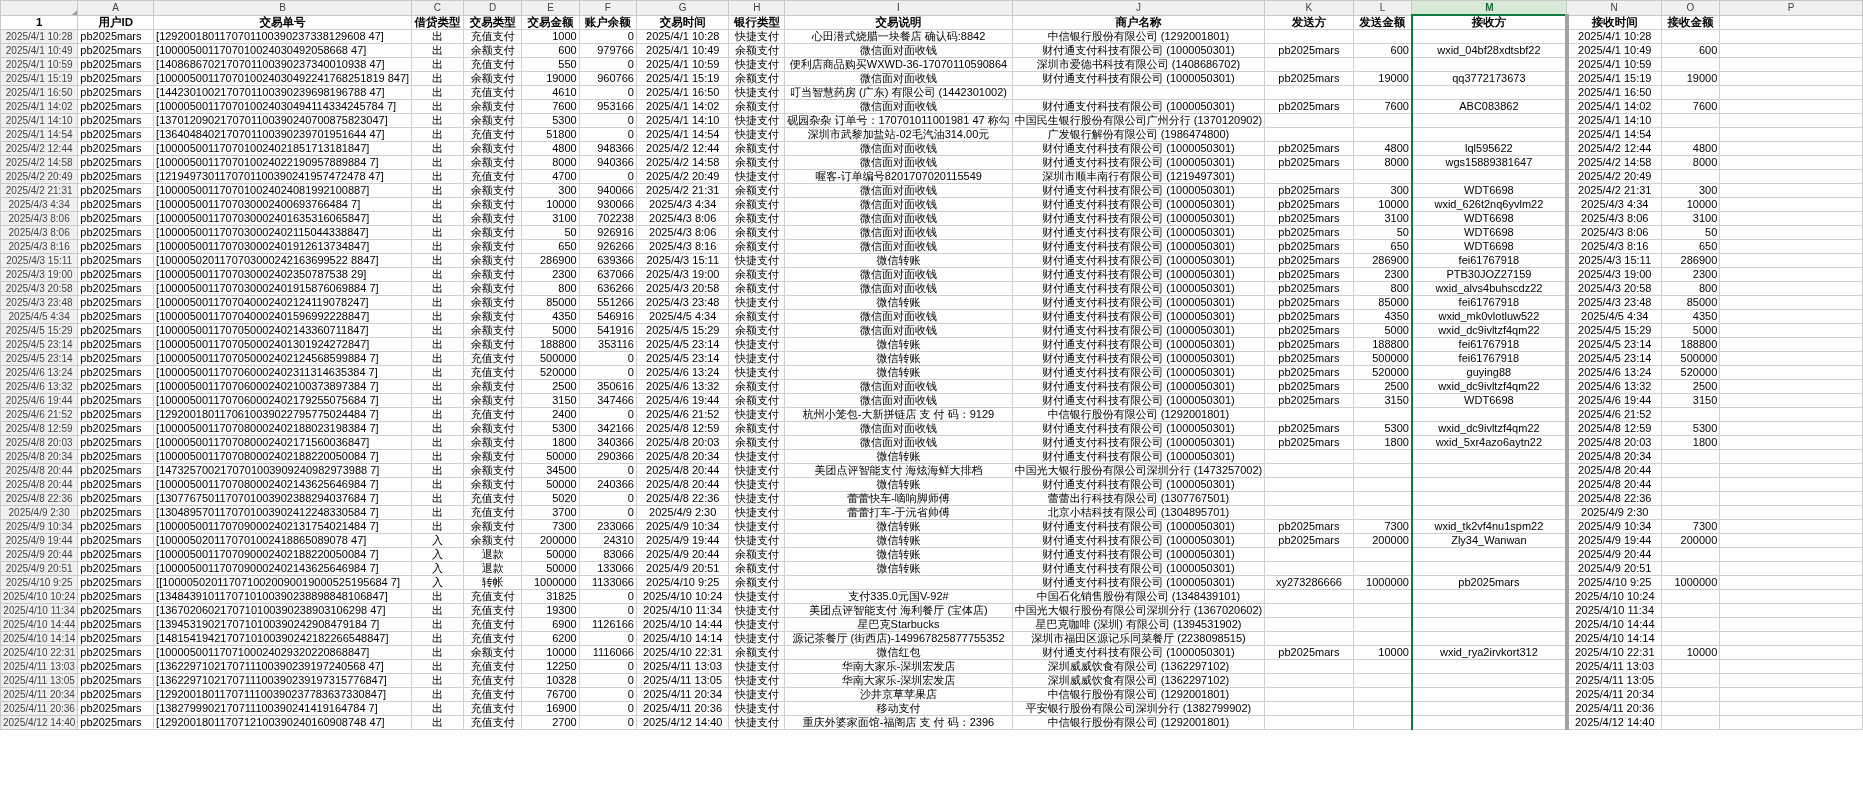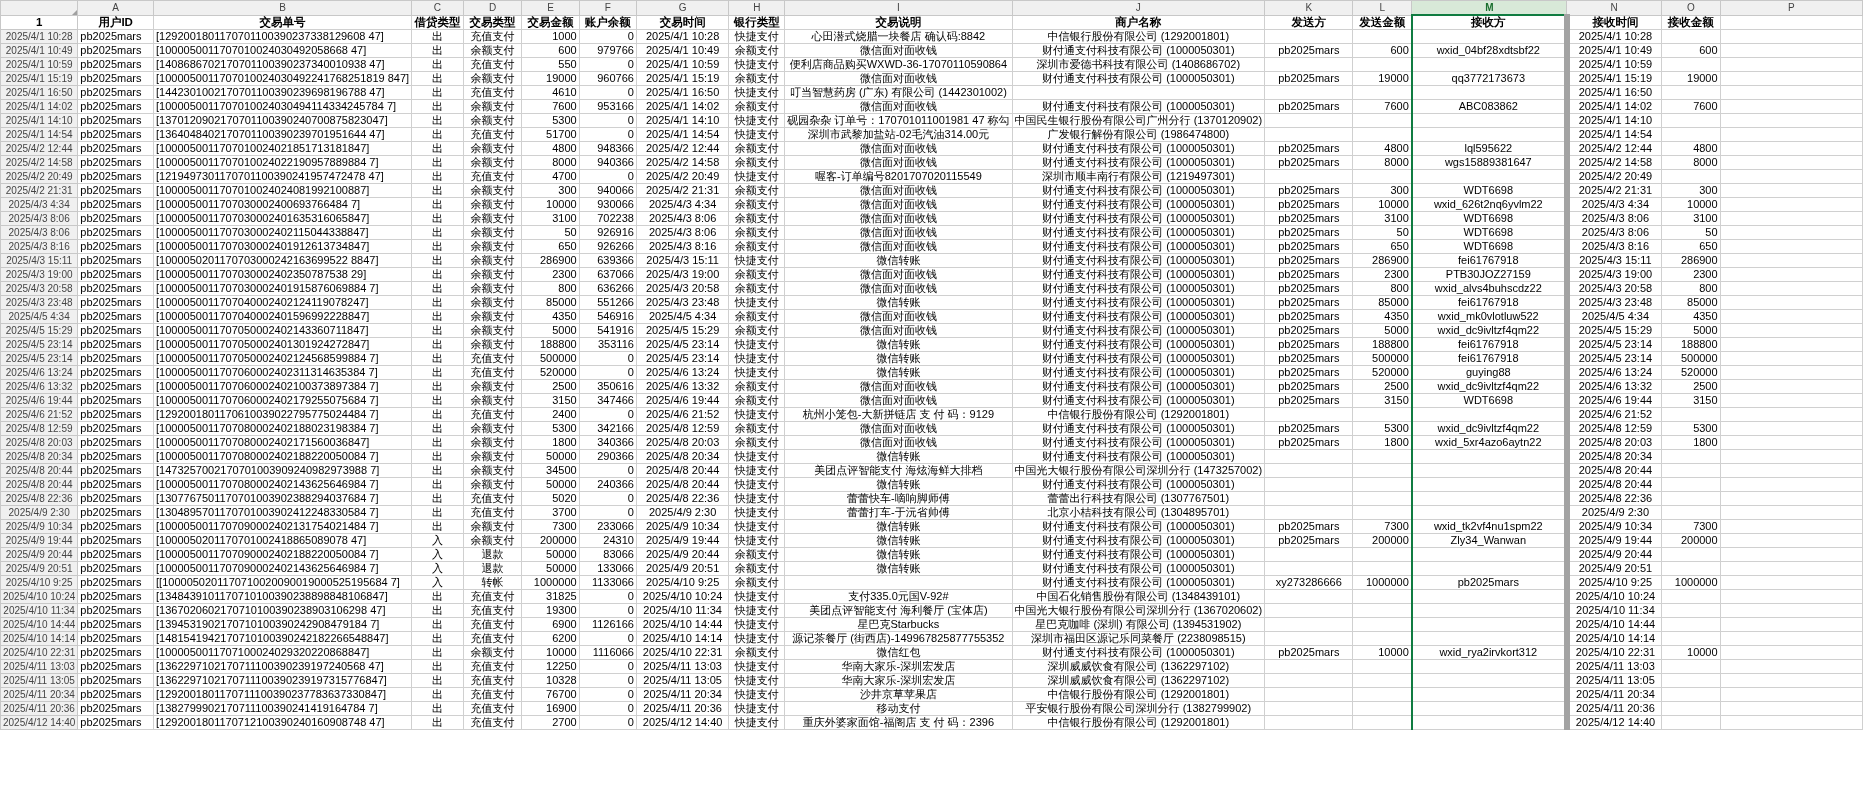--- a/index.html
+++ b/index.html
@@ -26,21 +26,21 @@
   col.w-g{width:96px}
   col.w-h{width:58px}
   col.w-i{width:196px}
   col.w-j{width:216px}
   col.w-k{width:96px}
   col.w-l{width:62px}
   col.w-m{width:172px}
   col.w-n{width:98px}
   col.w-o{width:62px}
   col.w-p{width:200px}
-  .mcol{border-left:2px solid #107c41;border-right:6px solid #a3a3a3;}
+  .mcol{border-left:2px solid #107c41;border-right:4px solid #a3a3a3;}
   .mcol-top{border-top:2px solid #107c41;}
   .corner{background:#f0f0f0;border:1px solid #c8c8c8;width:22px;height:13px;}
   .tri{position:relative;}
   .tri:after{content:"";position:absolute;right:0;bottom:0;border-width:0 0 5px 5px;border-style:solid;border-color:transparent transparent #a0a0a0 transparent;}
 </style>
 </head>
 <body>
 
 <div id="sheet">
   <table>
@@ -234,21 +234,21 @@
           <td class="c">2025/4/1 14:10</td>
           <td class="r"></td>
           <td class="c"></td>
         </tr>
         <tr>
           <td class="rowhdr">2025/4/1 14:54</td>
           <td class="l">pb2025mars</td>
           <td class="l">[1364048402170701100390239701951644 47]</td>
           <td class="c">出</td>
           <td class="c">充值支付</td>
-          <td class="r">51700</td>
+          <td class="r">51800</td>
           <td class="r">0</td>
           <td class="c">2025/4/1 14:54</td>
           <td class="c">快捷支付</td>
           <td class="c">深圳市武黎加盐站-02毛汽油314.00元</td>
           <td class="c">广发银行解份有限公司 (1986474800)</td>
           <td class="c"></td>
           <td class="r"></td>
           <td class="c mcol"></td>
           <td class="c">2025/4/1 14:54</td>
           <td class="r"></td>

